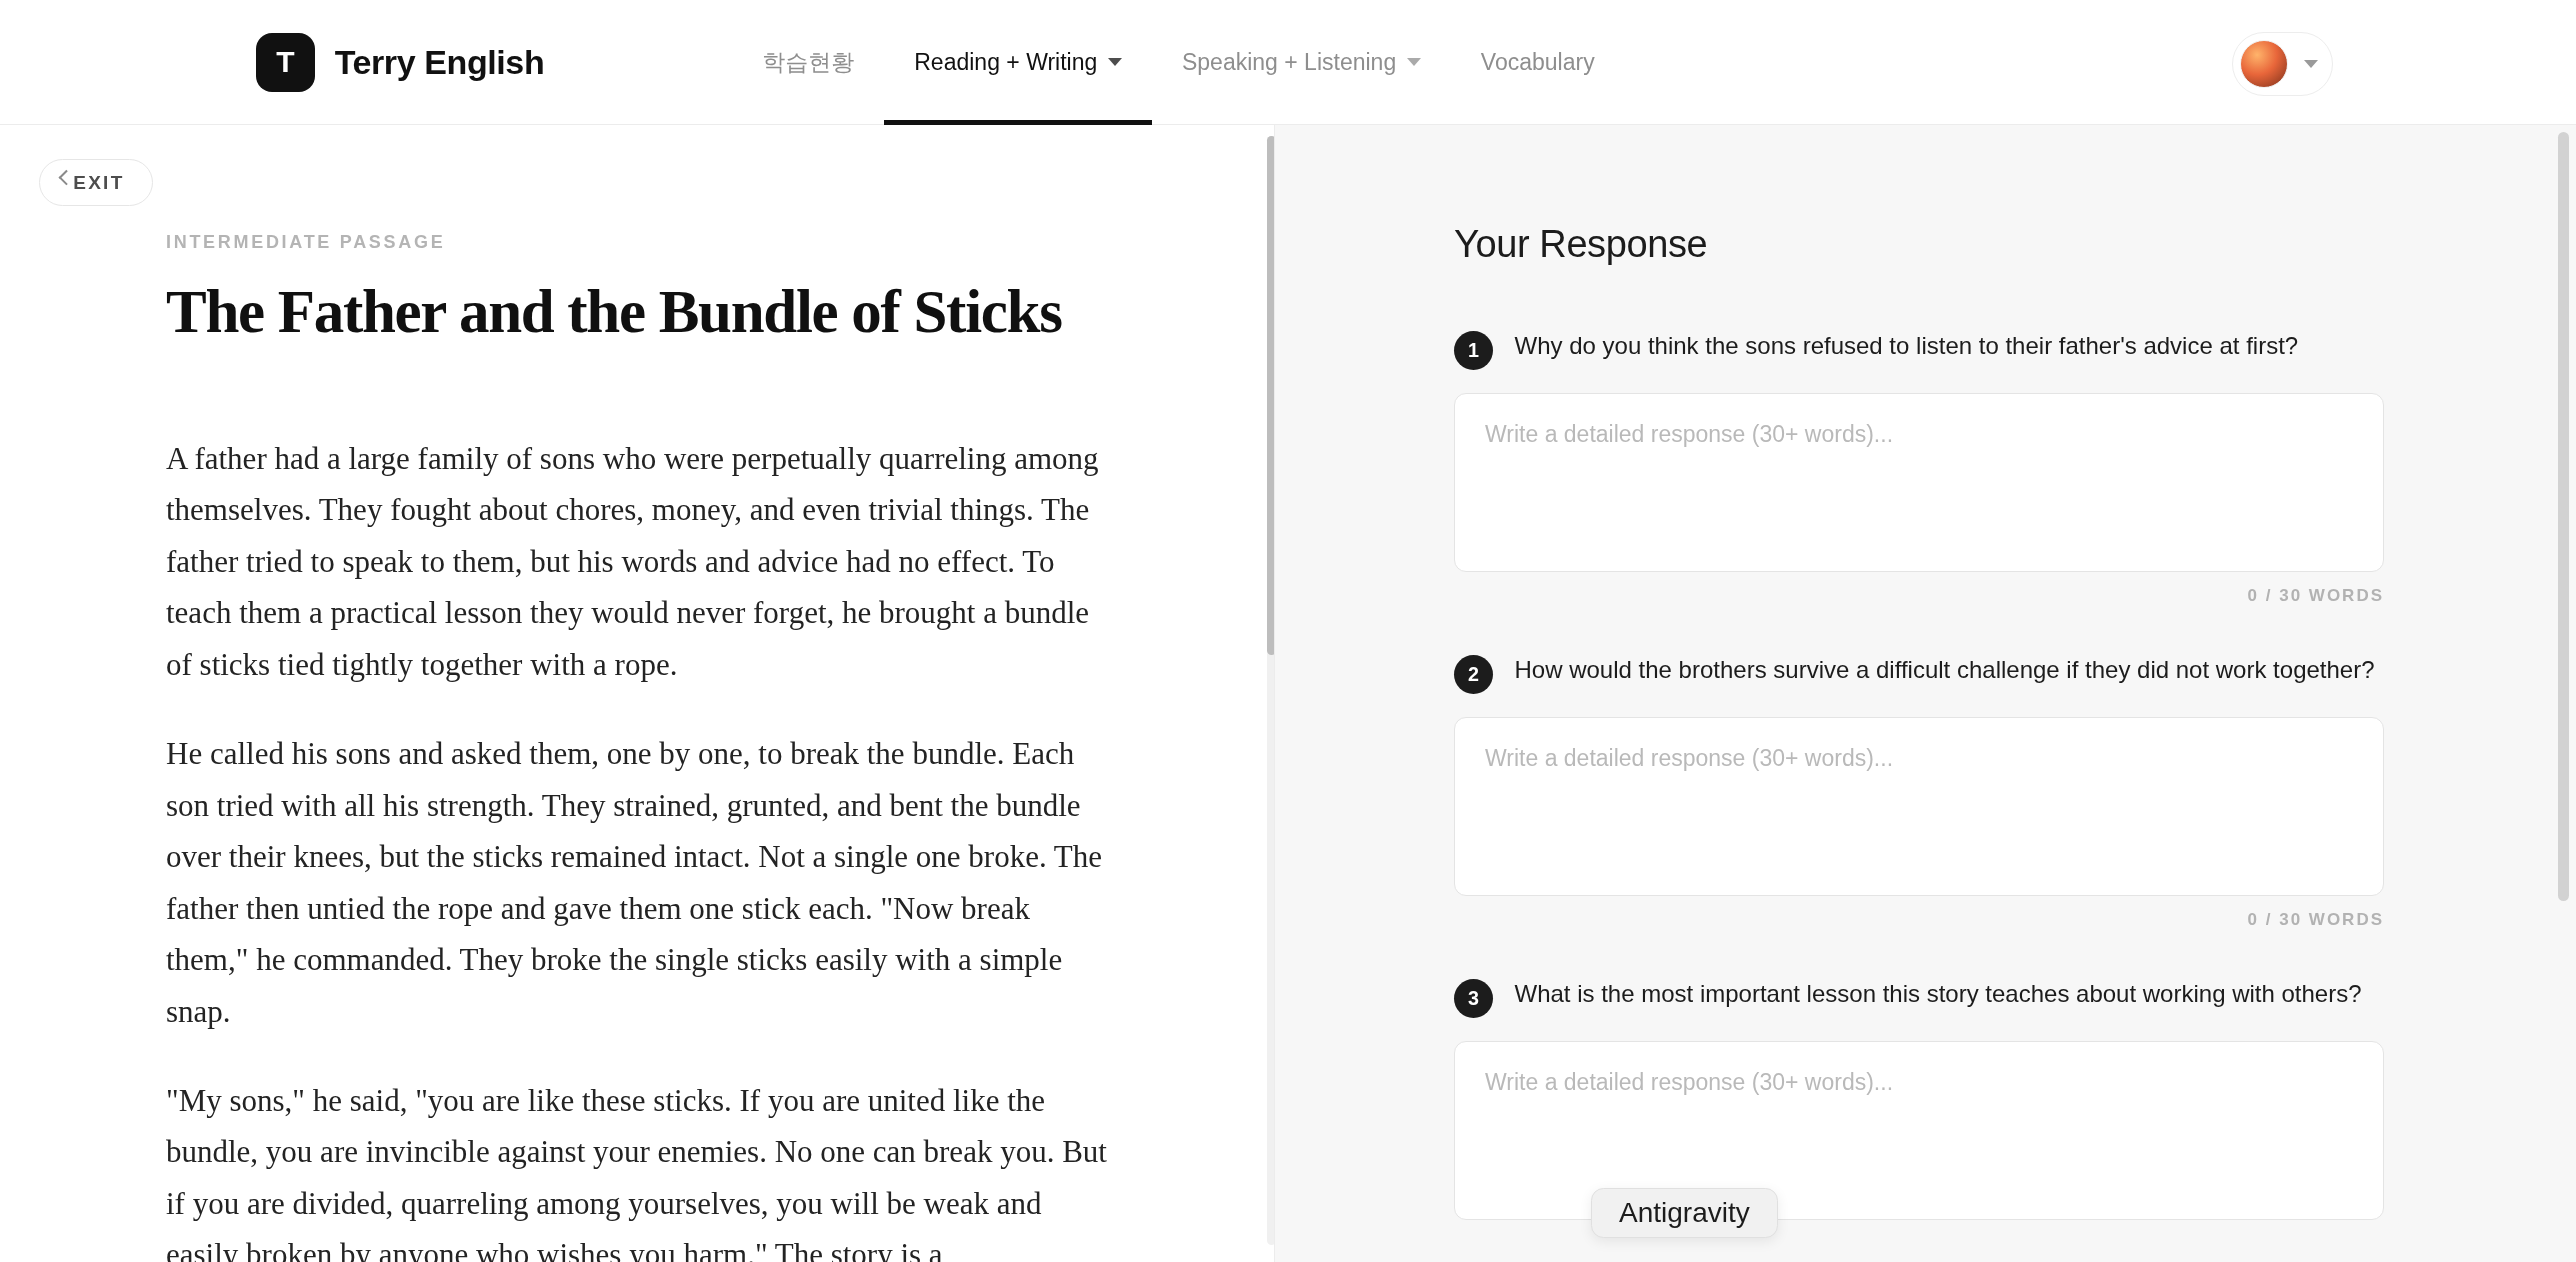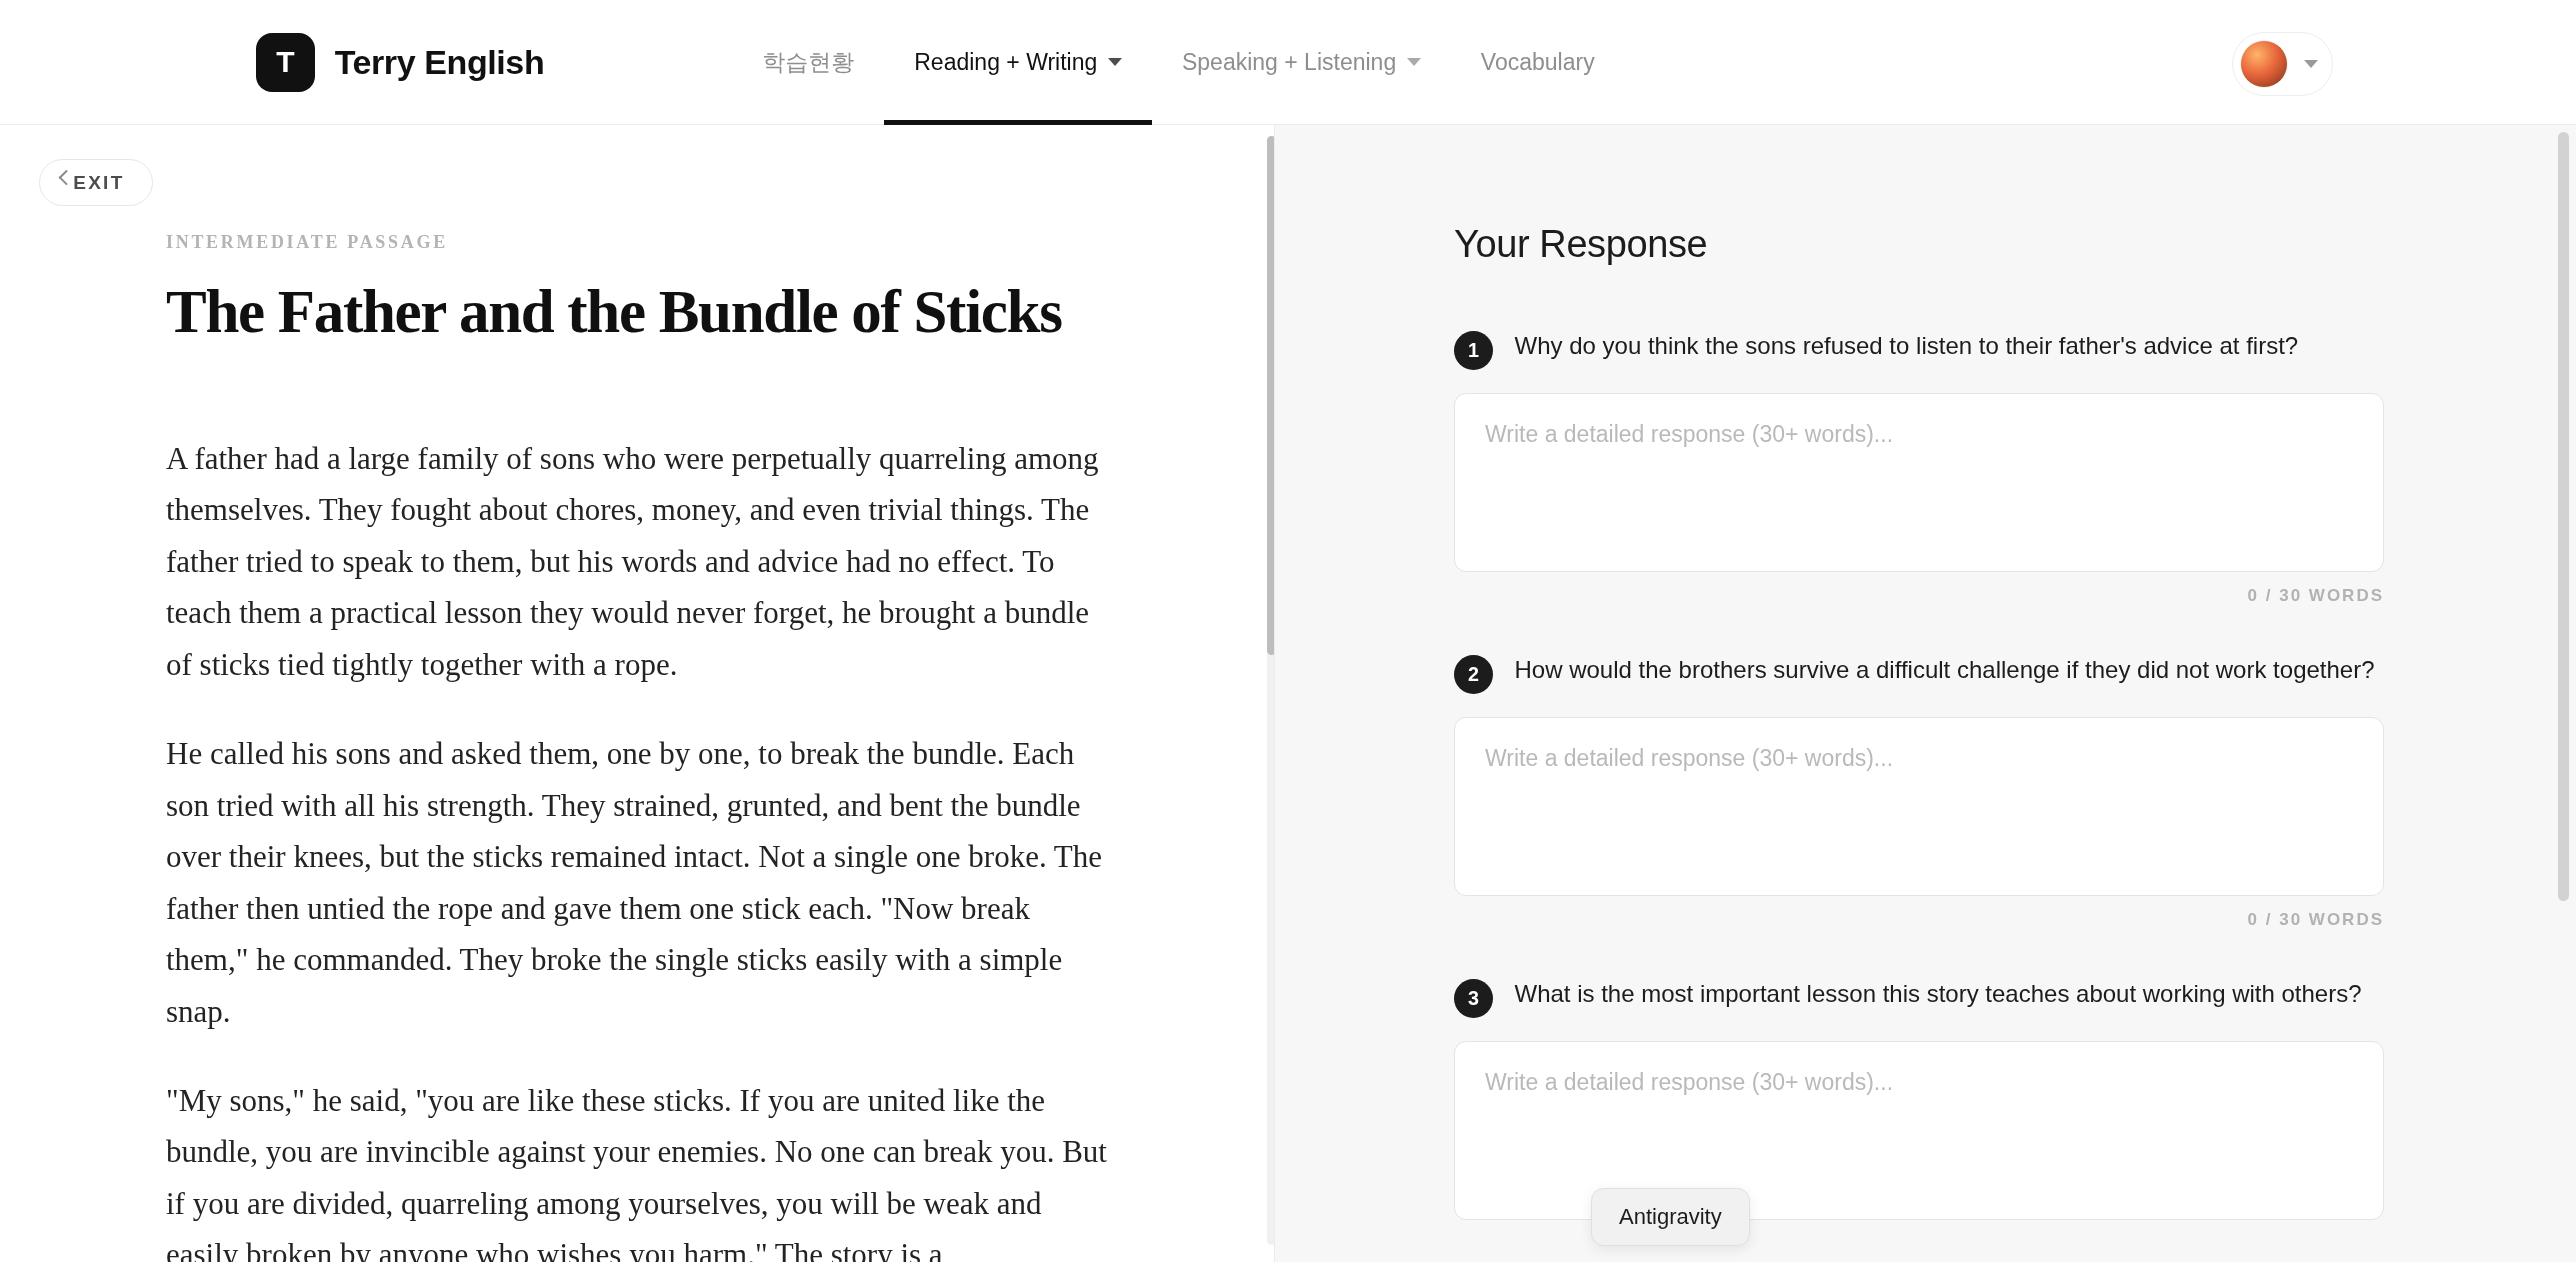--- a/index.html
+++ b/index.html
@@ -153,21 +153,20 @@
     top: 107px;
     left: 166px;
     width: 948px;
   }
   .kicker {
     font-size: 18px;
     font-weight: 700;
     letter-spacing: 2.7px;
     color: #b4b4b4;
     margin-bottom: 23px;
-    font-family: Liberation Serif, serif;
   }
   .passage-title {
     font-family: Liberation Serif, serif;
     font-size: 61px;
     line-height: 1.18;
     font-weight: 700;
     color: #101010;
     letter-spacing: -1.3px;
     margin-bottom: 85px;
   }
@@ -281,26 +280,26 @@
     font-weight: 700;
     letter-spacing: 2px;
     color: #b2b2b2;
   }
 
   
   .floating-chip {
     position: absolute;
     left: 1591px;
     top: 1188px;
-    padding: 15px 27px;
+    padding: 8px 27px;
     background: #f1f1f1;
     border: 0.9px solid #e0e0e0;
     border-radius: 12.5px;
     box-shadow: 0 3.6px 12.5px rgba(0,0,0,.08);
-    font-size: 22px;
+    font-size: 28px;
     color: #1c1c1c;
     z-index: 30;
   }
 
   
   .page-scrollbar {
     position: absolute;
     right: 7.2px;
     top: 132px;
     width: 10.7px;

